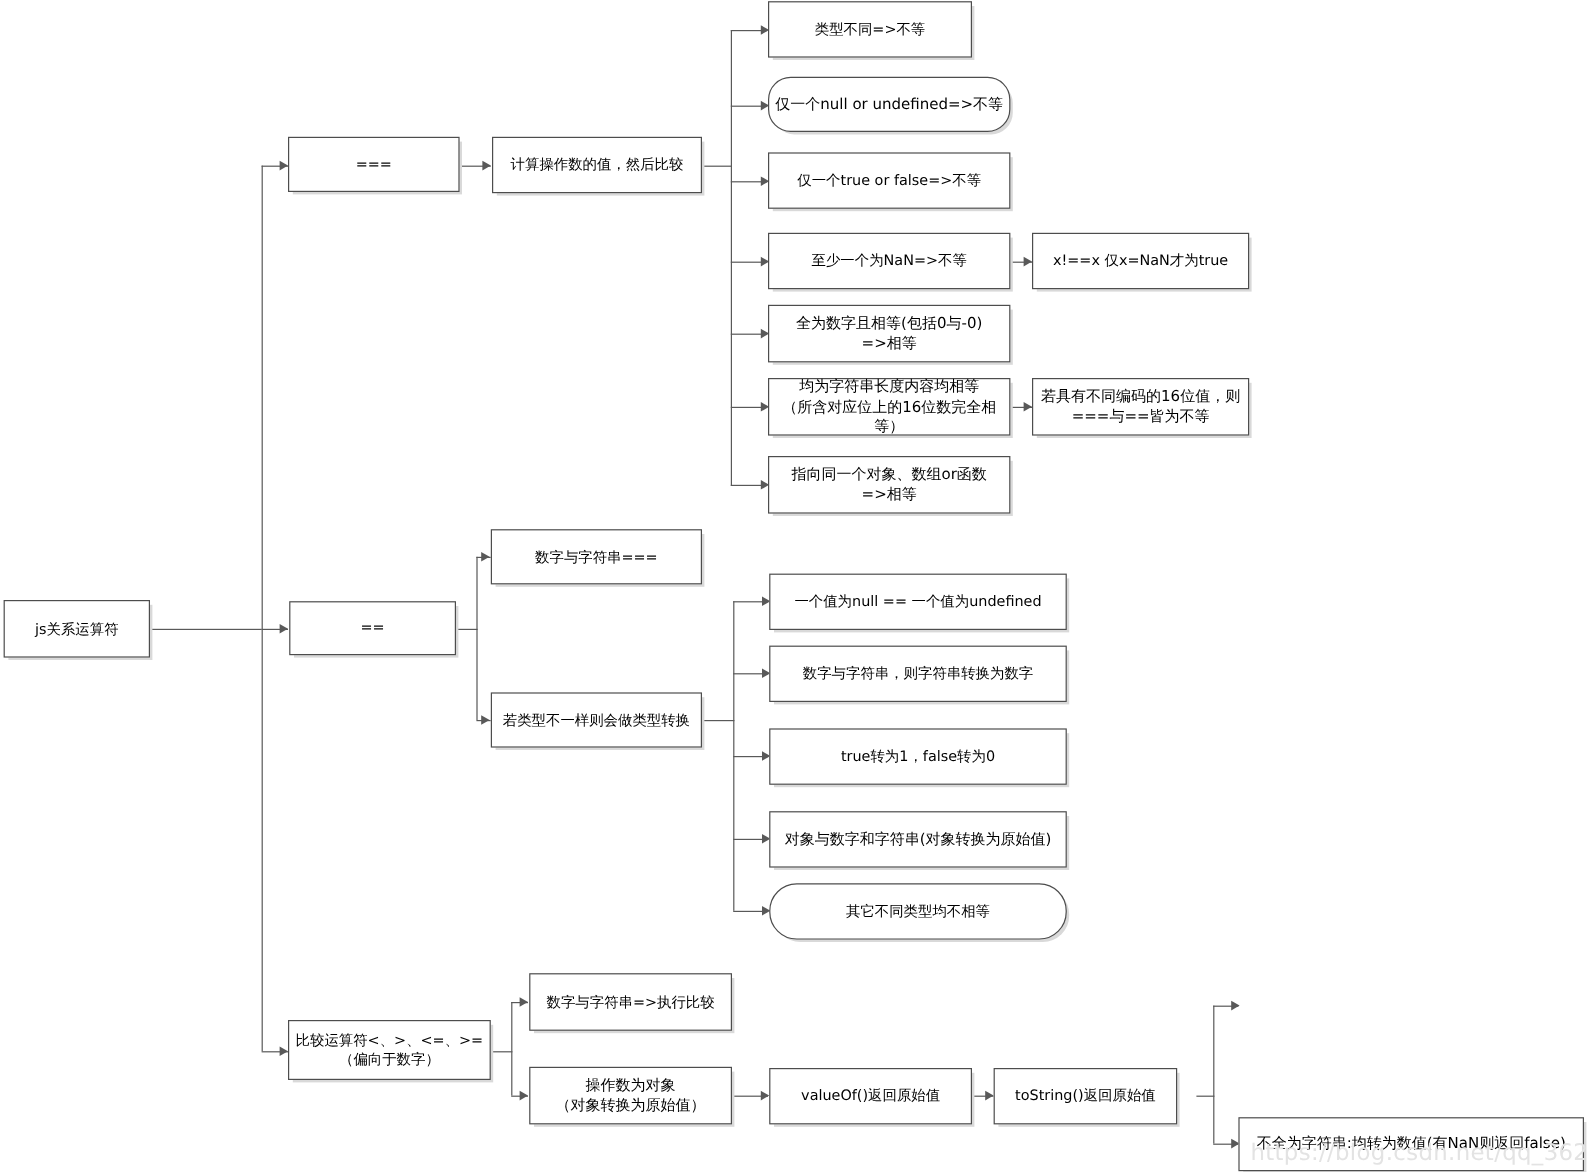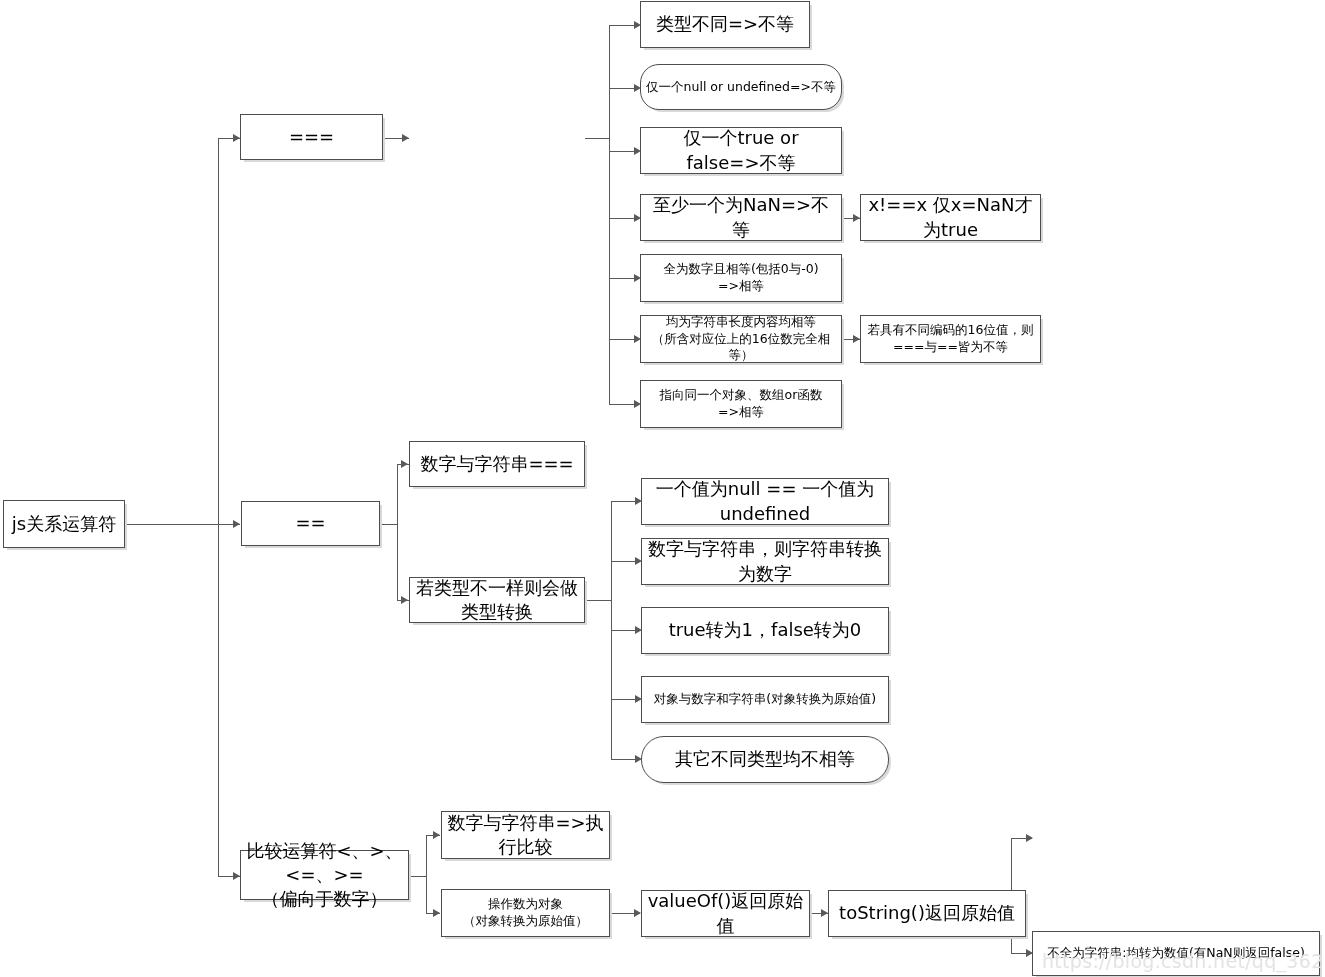--- a/index.html
+++ b/index.html
@@ -20,21 +20,21 @@
     position: absolute;
     box-sizing: border-box;
     background: #ffffff;
     border: 1.2px solid #4d4d4d;
     box-shadow: 3px 3px 0 -1px #d9d9d9;
     display: flex;
     align-items: center;
     justify-content: center;
     text-align: center;
     color: #000000;
-    font-size: 18px;
+    font-size: 12px;
     line-height: 1.35;
     padding: 2px 4px;
     white-space: pre-line;
     z-index: 3;
   }
   .node.small { font-size: 12.5px; }
   .edge {
     position: absolute;
     background: #595959;
     z-index: 1;
@@ -148,20 +148,21 @@
 
   <div class="node" style="left:3px; top:500px; width:122px; height:48px;">js关系运算符</div>
 
   <div class="node" style="left:240px; top:114px; width:143px; height:46px;">===</div>
 
   <div class="node" style="left:241px; top:501px; width:139px; height:45px;">==</div>
 
   <div class="node" style="left:240px; top:850px; width:169px; height:50px;">比较运算符&lt;、&gt;、&lt;=、&gt;=
 （偏向于数字）</div>
 
+  <div class="node" style="left:410px; top:114px; width:175px; height:47px;">计算操作数的值，然后比较</div>
 
   <div class="node" style="left:640px; top:1px; width:170px; height:47px;">类型不同=&gt;不等</div>
 
   <div class="node small" style="left:640px; top:64px; width:202px; height:46px;border-radius:19px;">仅一个null or undefined=&gt;不等</div>
 
   <div class="node" style="left:640px; top:127px; width:202px; height:47px;">仅一个true or false=&gt;不等</div>
 
   <div class="node" style="left:640px; top:194px; width:202px; height:47px;">至少一个为NaN=&gt;不等</div>
 
   <div class="node small" style="left:640px; top:254px; width:202px; height:48px;">全为数字且相等(包括0与-0)
@@ -192,20 +193,20 @@
 
   <div class="node" style="left:641px; top:736px; width:248px; height:47px;border-radius:23px;">其它不同类型均不相等</div>
 
   <div class="node" style="left:441px; top:811px; width:169px; height:48px;">数字与字符串=&gt;执行比较</div>
 
   <div class="node small" style="left:441px; top:889px; width:169px; height:48px;">操作数为对象
 （对象转换为原始值）</div>
 
   <div class="node" style="left:641px; top:890px; width:169px; height:47px;">valueOf()返回原始值</div>
 
-  <div class="node" style="left:828px; top:890px; width:198px; height:47px;text-align:right;">toString()返回原始值</div>
+  <div class="node" style="left:828px; top:890px; width:153px; height:47px;text-align:right;">toString()返回原始值</div>
 
 
   <div class="node small" style="left:1032px; top:931px; width:288px; height:45px;">不全为字符串:均转为数值(有NaN则返回false)</div>
 
   <div class="watermark" style="left:1042px; top:950px;">https://blog.csdn.net/qq_36278221</div>
 
 </div>
 
 </body></html>

